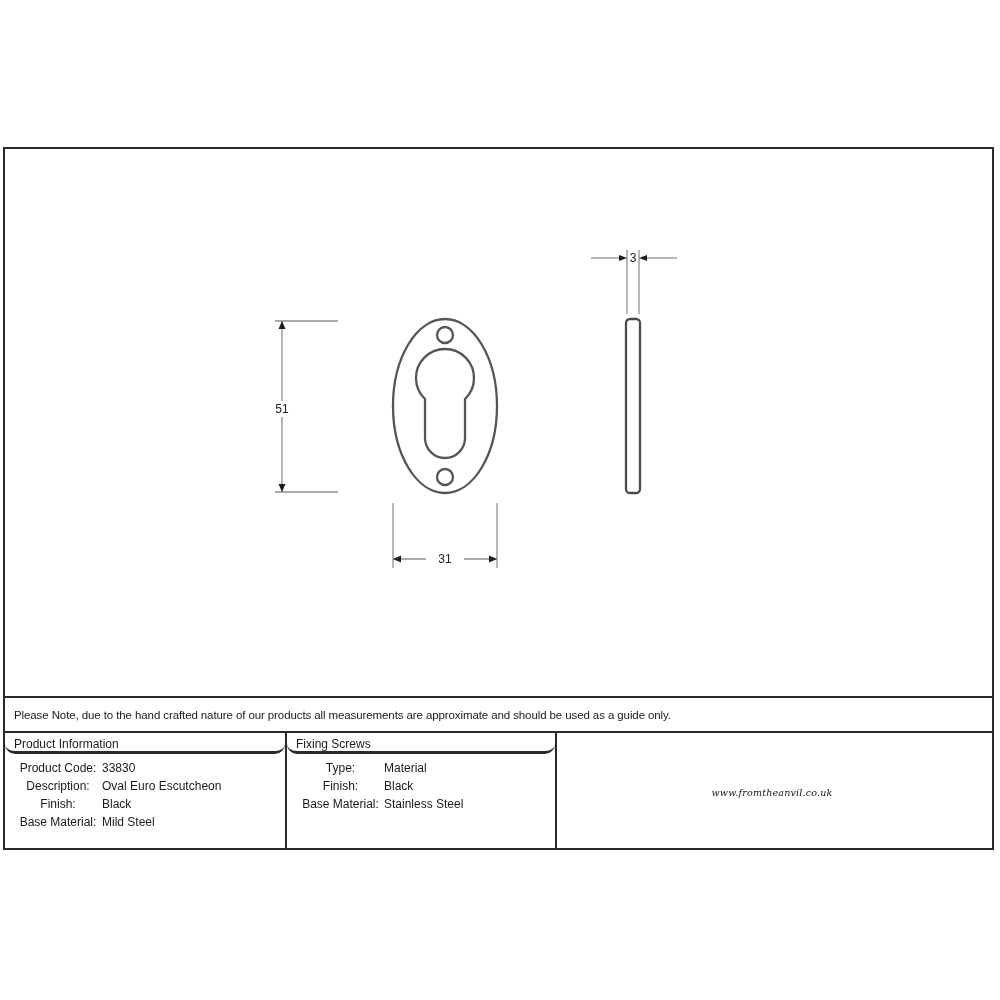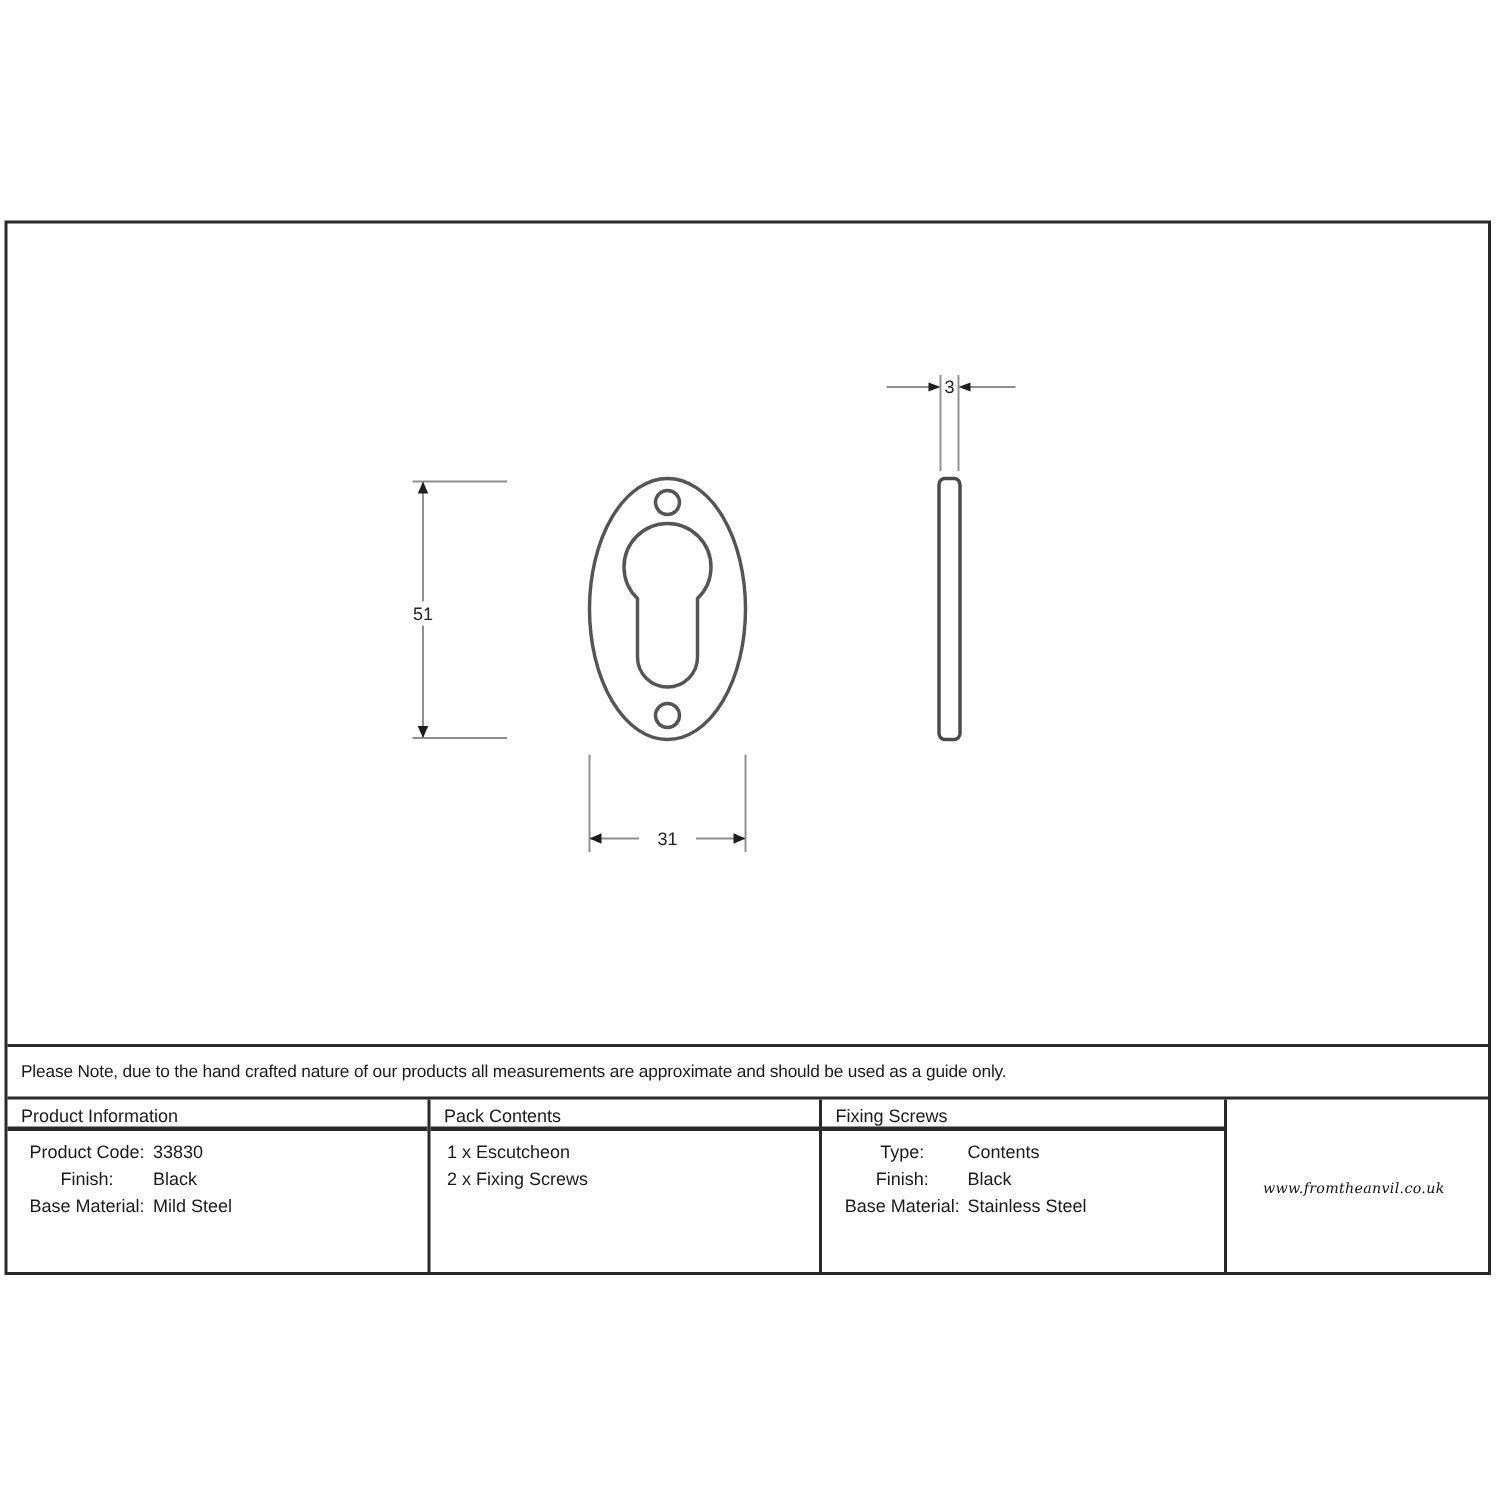--- a/index.html
+++ b/index.html
@@ -28,21 +28,21 @@
     flex:none; height:117px; border-top:2px solid #2a2a2a; box-sizing:border-box;
     display:flex;
   }
   .col { box-sizing:border-box; }
   .col-product { width:280px; }
   .col-pack   { width:261px; border-left:2px solid #2a2a2a; }
   .col-fixing { width:270px; border-left:2px solid #2a2a2a; }
   .col-logo   { flex:1; border-left:2px solid #2a2a2a; display:flex; align-items:center; justify-content:center; }
   .col-header {
     height:21px; box-sizing:border-box; border-bottom:3px solid #2a2a2a;
-    padding:4px 0 0 9px; font-size:12px;
+    padding:4px 0 0 9px; font-size:12px;border-radius:10px;
   }
   .col-body { padding-top:6px; }
   .spec-row { display:flex; height:18px; font-size:12px; line-height:16px; }
   .spec-label { flex:none; width:88px; padding-left:9px;text-align:center; }
   .col-fixing .spec-label { width:87px; padding-left:10px; }
   .pack-item { height:18px; padding-left:11px; font-size:12px; line-height:16px; }
 
   .logo { position:relative; width:126px; text-align:left; }
   .logo-main { display:flex; align-items:flex-end; height:48px; }
   .anvil-icon { width:40px; height:47px; fill:#0e0e0e; flex:none; margin-right:-3px; }
@@ -125,44 +125,41 @@
     <div class="spec-table">
 
       <div class="col col-product">
         <div class="col-header">Product Information</div>
         <div class="col-body">
           <div class="spec-row">
             <span class="spec-label">Product Code:</span>
             <span class="spec-value">33830</span>
           </div>
           <div class="spec-row">
+            <span class="spec-label">Description:</span>
+            <span class="spec-value">Oval Euro Escutcheon</span>
+          </div>
+          <div class="spec-row">
             <span class="spec-label">Finish:</span>
             <span class="spec-value">Black</span>
           </div>
           <div class="spec-row">
             <span class="spec-label">Base Material:</span>
             <span class="spec-value">Mild Steel</span>
           </div>
         </div>
       </div>
 
-      <div class="col col-pack">
-        <div class="col-header">Pack Contents</div>
-        <div class="col-body">
-          <div class="pack-item">1 x Escutcheon</div>
-          <div class="pack-item">2 x Fixing Screws</div>
-        </div>
-      </div>
 
       <div class="col col-fixing">
         <div class="col-header">Fixing Screws</div>
         <div class="col-body">
           <div class="spec-row">
             <span class="spec-label">Type:</span>
-            <span class="spec-value">Contents</span>
+            <span class="spec-value">Material</span>
           </div>
           <div class="spec-row">
             <span class="spec-label">Finish:</span>
             <span class="spec-value">Black</span>
           </div>
           <div class="spec-row">
             <span class="spec-label">Base Material:</span>
             <span class="spec-value">Stainless Steel</span>
           </div>
         </div>

